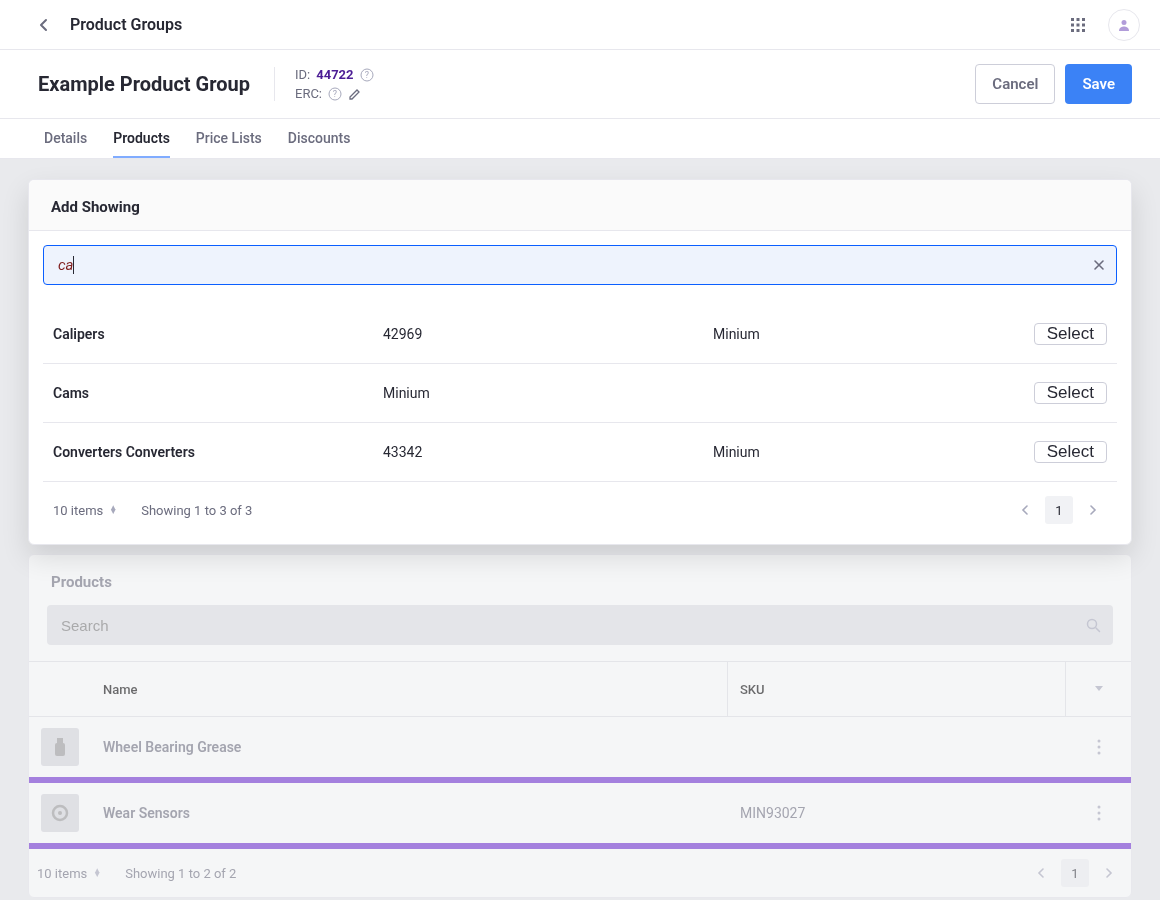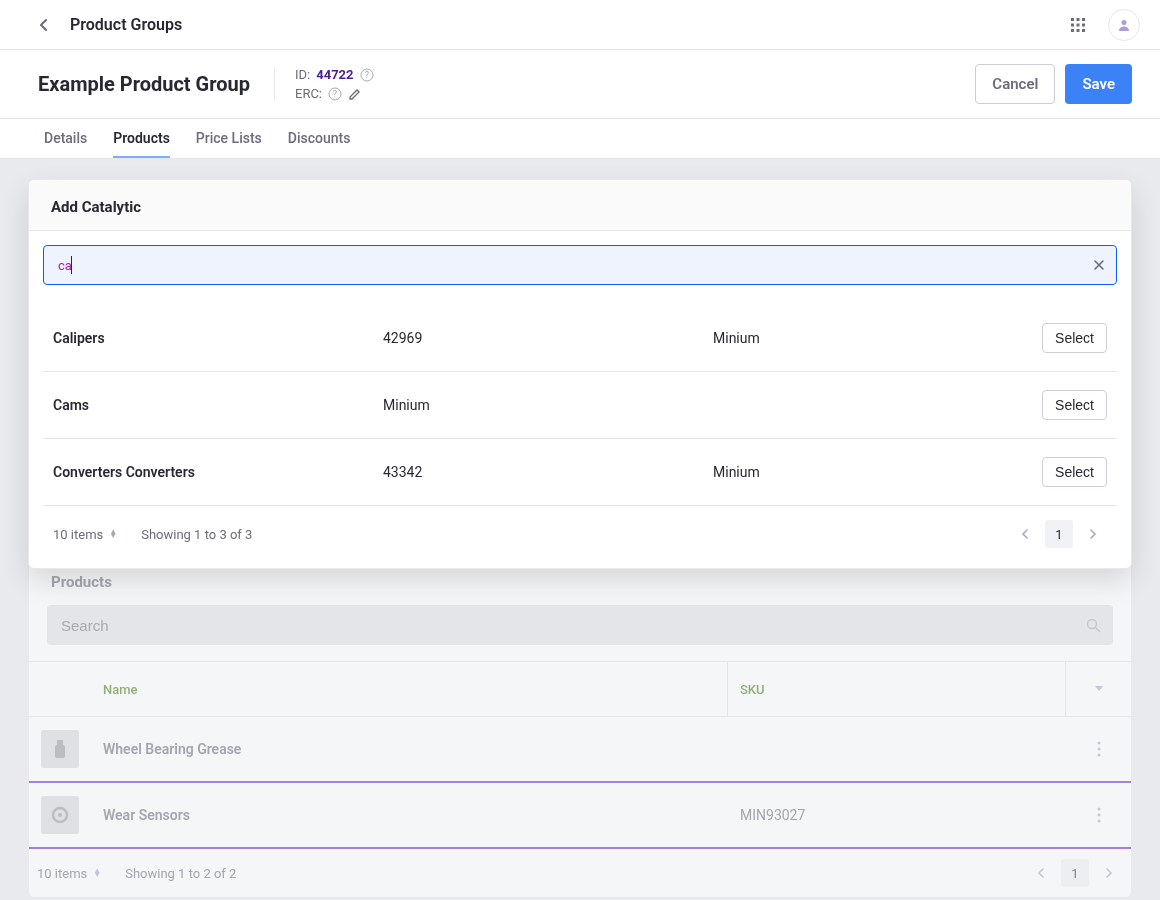--- a/index.html
+++ b/index.html
@@ -87,21 +87,21 @@
 @keyframes blink { 50% { opacity:0; } }
 
 .result-row {
   display:flex; align-items:center; padding:18px 10px; border-bottom:1px solid #e7e7ed;
 }
 .col-name { flex: 0 0 330px; font-weight:600; }
 .col-id { flex: 0 0 330px; }
 .col-cat { flex: 1; }
 .col-action { flex: 0 0 80px; display:flex; justify-content:flex-end; }
 .select-btn {
-  height:30px; padding:0 12px; border:1px solid #cdced9; border-radius:4px; background:#fff; font-size:14px; color:#272833; cursor:pointer;
+  height:22px; padding:0 12px; border:1px solid #cdced9; border-radius:4px; background:#fff; font-size:17px; color:#272833; cursor:pointer;
 }
 .add-panel-footer {
   display:flex; align-items:center; justify-content:space-between; padding:14px 10px;
 }
 .footer-left { display:flex; align-items:flex-end; gap:24px; color:#6b6c7e; font-size:13px; }
 .items-ctrl { display:flex; align-items:center; gap:6px; cursor:pointer; }
 .sort-caret { display:inline-flex; flex-direction:column; line-height:4px; font-size:8px; color:#a7a9bc; }
 .pager { display:flex; align-items:center; gap:6px; }
 .pager-btn { width:28px; height:28px; display:flex; align-items:center; justify-content:center; color:#a7a9bc; border-radius:3px; cursor:pointer; }
 .pager-page { width:28px; height:28px; display:flex; align-items:center; justify-content:center; background:#f1f2f5; border-radius:3px; font-size:13px; }
@@ -114,26 +114,26 @@
 .bg-panel-overlayed { filter: grayscale(0.05) opacity(0.55); pointer-events:none; }
 .bg-title { padding:18px 22px 14px; font-weight:700; font-size:15px; color:#6b6c7e; }
 .bg-search {
   margin:0 18px 16px; height:40px; background:#e0e1e6; border-radius:4px; display:flex; align-items:center; padding:0 40px 0 14px; position:relative;
 }
 .bg-search input { border:none; background:transparent; outline:none; width:100%; font-size:15px; color:#6b6c7e; }
 .bg-search .search-icon-right { position:absolute; right:12px; color:#a7a9bc; }
 
 .prod-table { width:100%; }
 .prod-thead { display:flex; border-top:1px solid #e0e1e6; border-bottom:1px solid #e0e1e6; background:transparent; height:56px; align-items:center; }
-.th { color:#4d7c0f; font-size:13px; font-weight:500; }
+.th { color:#000000; font-size:13px; font-weight:500; }
 .th-img { flex:0 0 62px; }
 .th-name { flex:1; padding-left:12px; }
 .th-sku { flex:0 0 338px; padding-left:12px; border-left:1px solid #e0e1e6; height:100%; display:flex; align-items:center; }
 .th-act { flex:0 0 66px; border-left:1px solid #e0e1e6; height:100%; display:flex; align-items:center; justify-content:center; color:#a7a9bc; }
-.prod-row { display:flex; align-items:center; height:66px; border-bottom:2px solid #6d28d9; }
+.prod-row { display:flex; align-items:center; height:66px; border-bottom:6px solid #6d28d9; }
 .prod-img { flex:0 0 62px; display:flex; align-items:center; justify-content:center; }
 .prod-thumb { width:38px; height:38px; background:#d6d7dd; border-radius:3px; display:flex; align-items:center; justify-content:center; color:#888; font-size:16px; }
 .prod-name { flex:1; padding-left:12px; font-weight:600; color:#6b6c7e; }
 .prod-sku { flex:0 0 338px; padding-left:12px; color:#6b6c7e; border-left:1px solid transparent; }
 .prod-act { flex:0 0 66px; display:flex; align-items:center; justify-content:center; color:#a7a9bc; border-left:1px solid transparent; }
 .prod-footer { display:flex; align-items:center; justify-content:space-between; padding:10px 8px; }
 
 svg { display:block; }
 </style>
 </head>
@@ -210,24 +210,24 @@
 <div class="tabs">
   <div class="tab">Details</div>
   <div class="tab active">Products</div>
   <div class="tab">Price Lists</div>
   <div class="tab">Discounts</div>
 </div>
 
 <div class="overlay-region">
 
   <div class="panel add-panel">
-    <div class="add-panel-header">Add Catalytic</div>
+    <div class="add-panel-header">Add Showing</div>
     <div class="add-panel-body">
       <div class="search-box">
-        <span style="font-size:13px;color:#a21caf;">ca</span>
+        <span style="font-size:15px;color:#7f1d1d;font-style:italic;">ca</span>
           <span class="caret-bar"></span>
         <input type="text" style="position: absolute; opacity: 0;" value="ca">
         <span class="search-clear">
           <svg width="14" height="14" viewBox="0 0 14 14">
               <path d="M3 3 L11 11 M11 3 L3 11" stroke="#6b6c7e" stroke-width="1.6" stroke-linecap="round"></path>
             </svg>
         </span>
       </div>
 
       <div style="height:20px"></div>

